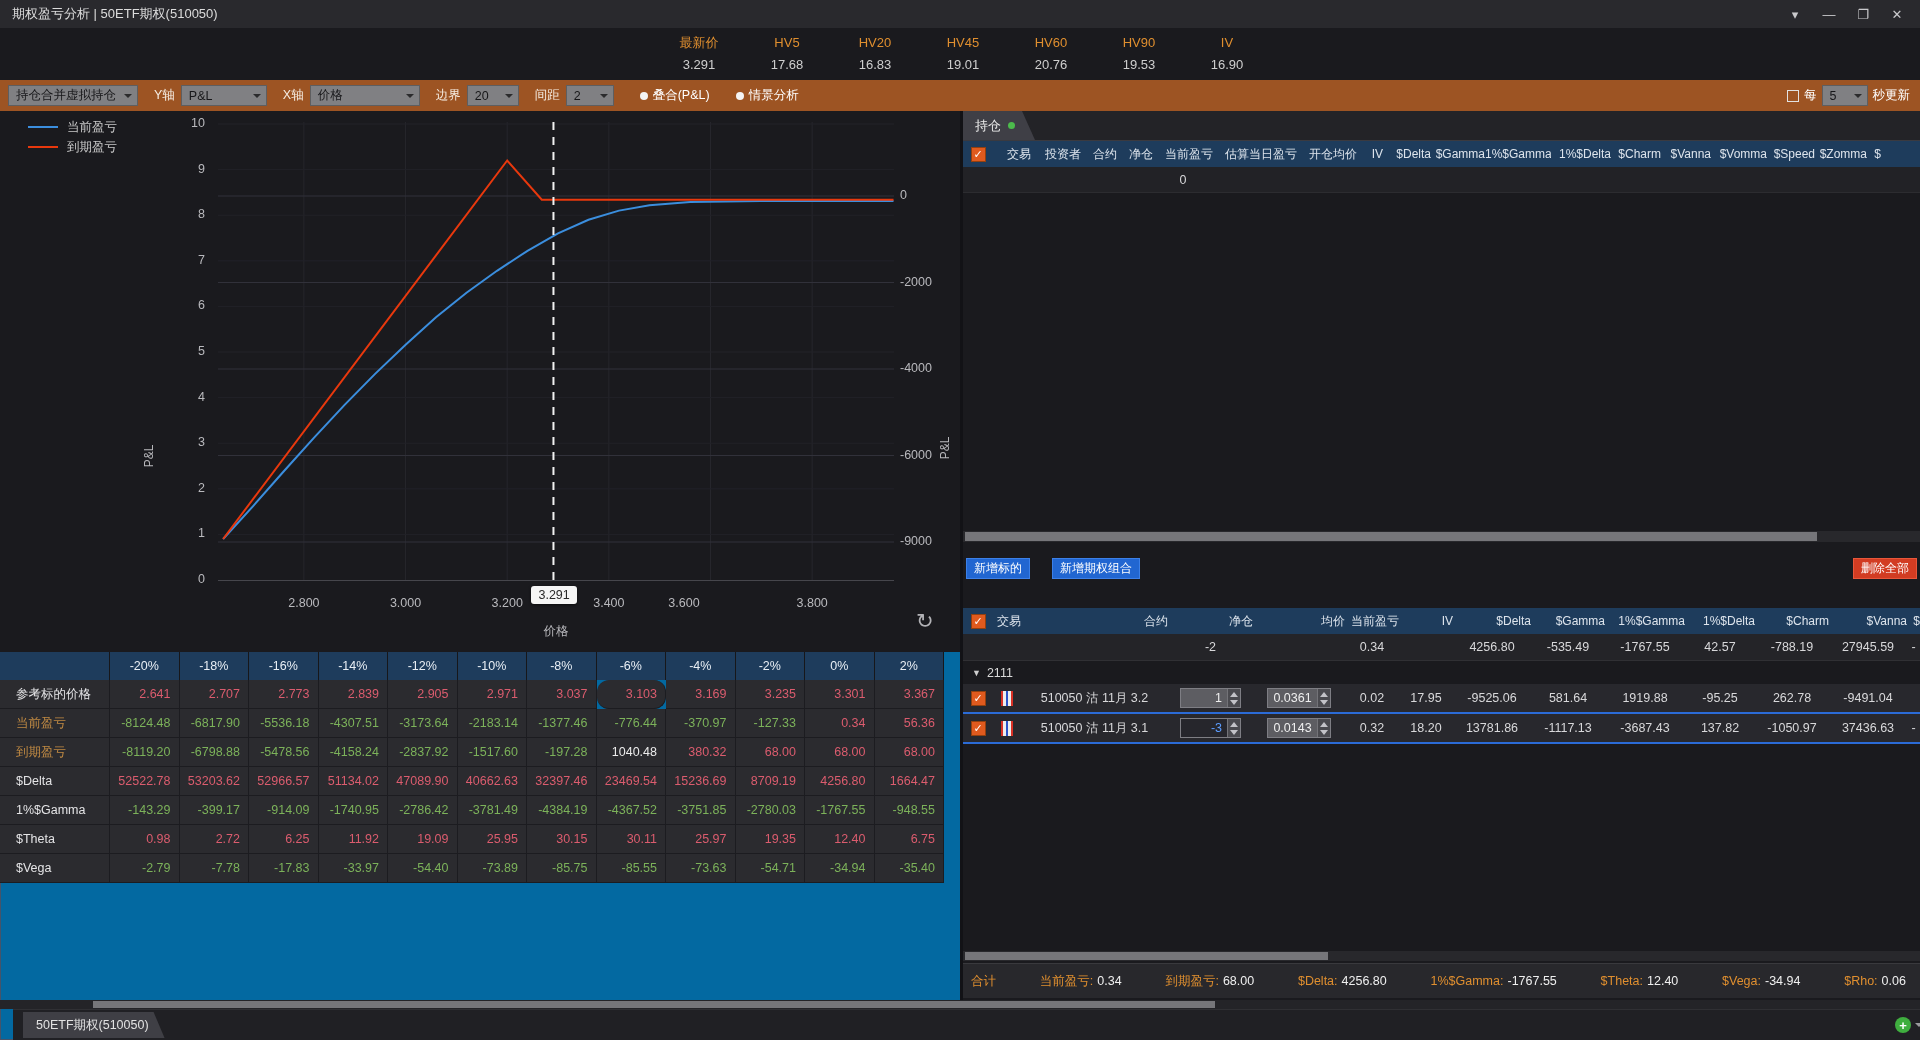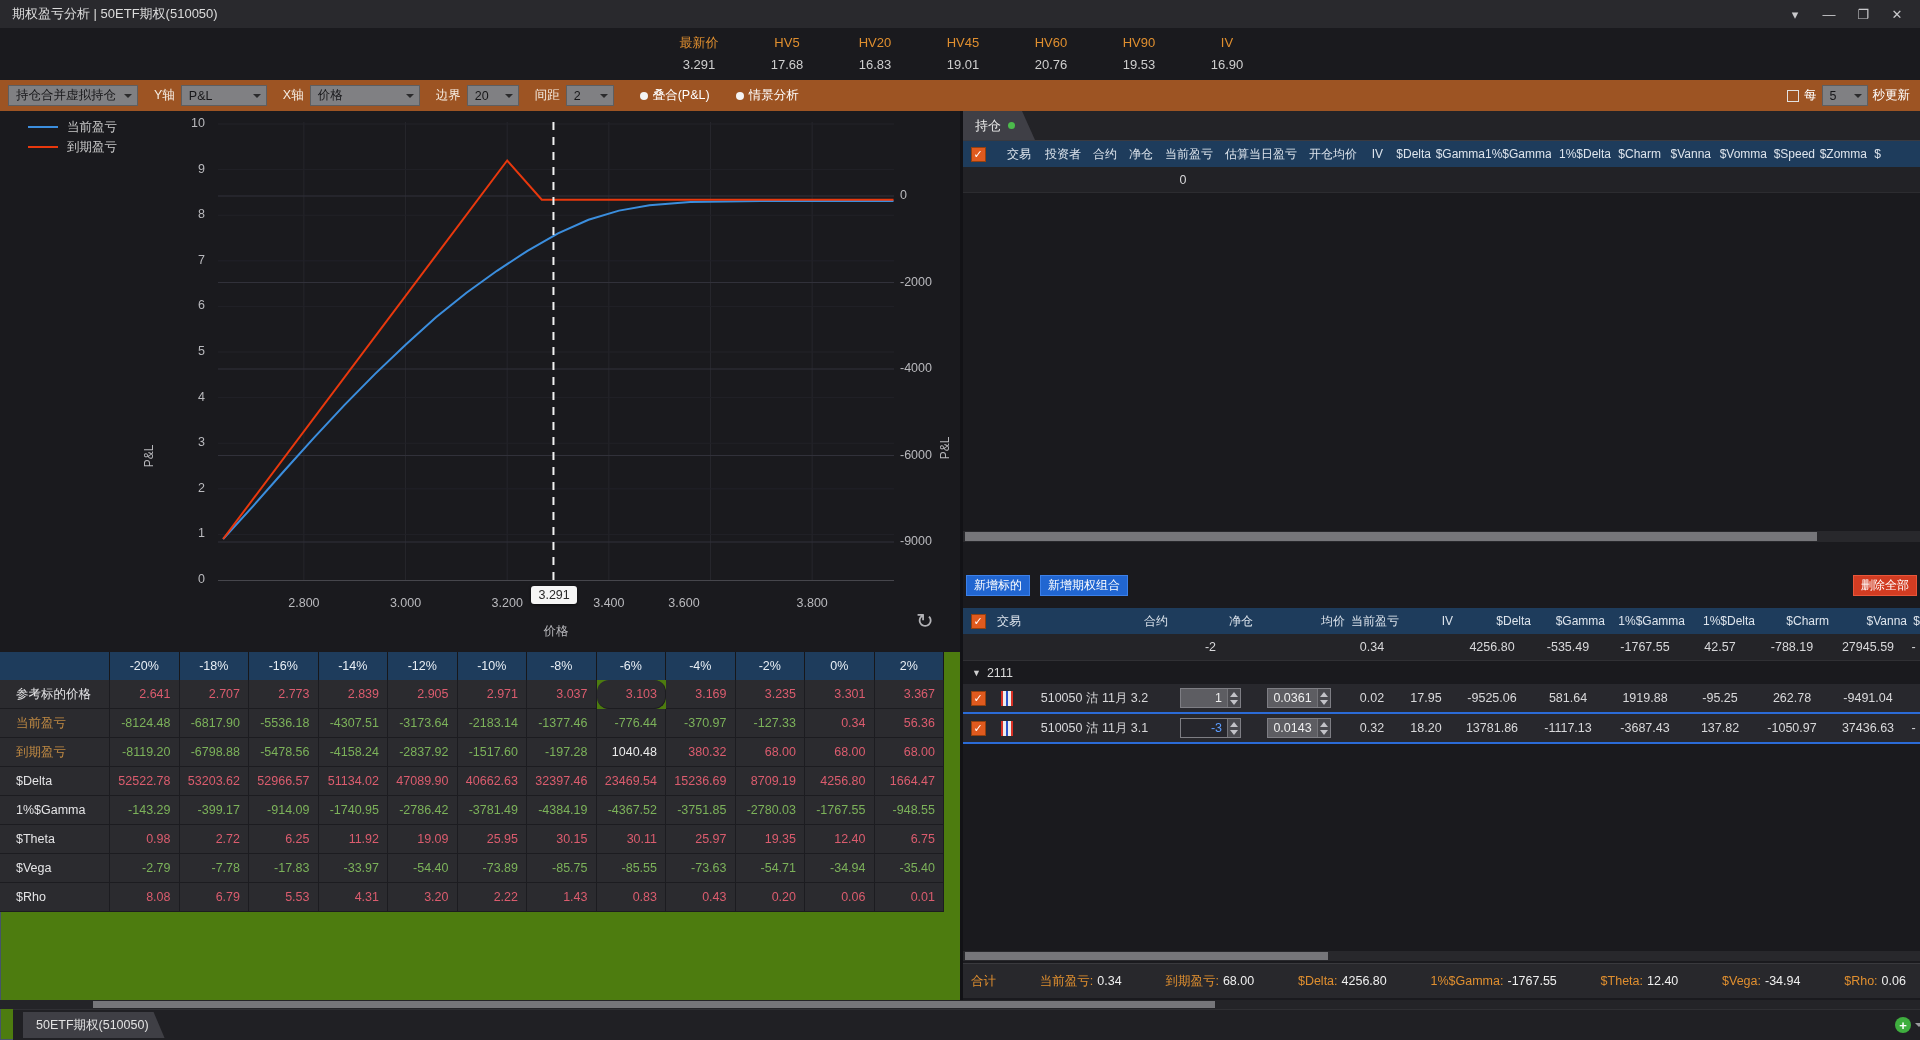--- a/index.html
+++ b/index.html
@@ -1,18 +1,18 @@
 <!DOCTYPE html>
 <html><head>
 <meta charset="utf-8">
 <style>
   * { margin:0; padding:0; box-sizing:border-box; }
   html,body { background:#0e0e10; }
   body { font-family:"Liberation Sans","DejaVu Sans",sans-serif; color:#d6d6d8; }
-  #win { position:relative; width:1920px; height:1040px; background:#4d7c0f; overflow:hidden;
+  #win { position:relative; width:1920px; height:1040px; background:#0369a1; overflow:hidden;
          box-shadow:inset 0 0 0 1px #46546a; }
   .abs { position:absolute; }
 
   
   #titlebar { left:0; top:0; width:1920px; height:28px; background:#29292d; display:flex; align-items:center; }
   #title { margin-left:12px; font-size:13px; color:#dcdcdc; }
   .winctl { margin-left:auto; display:flex; align-items:center; gap:8px; padding-right:10px; }
   .winbtn { width:26px; height:22px; display:flex; align-items:center; justify-content:center; color:#c9c9cc; font-size:13px; }
 
   
@@ -362,35 +362,20 @@
         <div class="sc-c" style="color: rgb(124, 178, 90);">-33.97</div>
         <div class="sc-c" style="color: rgb(124, 178, 90);">-54.40</div>
         <div class="sc-c" style="color: rgb(124, 178, 90);">-73.89</div>
         <div class="sc-c" style="color: rgb(124, 178, 90);">-85.75</div>
         <div class="sc-c" style="color: rgb(124, 178, 90);">-85.55</div>
         <div class="sc-c" style="color: rgb(124, 178, 90);">-73.63</div>
         <div class="sc-c" style="color: rgb(124, 178, 90);">-54.71</div>
         <div class="sc-c" style="color: rgb(124, 178, 90);">-34.94</div>
         <div class="sc-c" style="color: rgb(124, 178, 90);">-35.40</div>
       </div>
-      <div class="sc-row">
-        <div class="sc-c sc-lab" style="color: rgb(228, 228, 230);">$Rho</div>
-        <div class="sc-c" style="color: rgb(219, 92, 110);">8.08</div>
-        <div class="sc-c" style="color: rgb(219, 92, 110);">6.79</div>
-        <div class="sc-c" style="color: rgb(219, 92, 110);">5.53</div>
-        <div class="sc-c" style="color: rgb(219, 92, 110);">4.31</div>
-        <div class="sc-c" style="color: rgb(219, 92, 110);">3.20</div>
-        <div class="sc-c" style="color: rgb(219, 92, 110);">2.22</div>
-        <div class="sc-c" style="color: rgb(219, 92, 110);">1.43</div>
-        <div class="sc-c" style="color: rgb(219, 92, 110);">0.83</div>
-        <div class="sc-c" style="color: rgb(219, 92, 110);">0.43</div>
-        <div class="sc-c" style="color: rgb(219, 92, 110);">0.20</div>
-        <div class="sc-c" style="color: rgb(219, 92, 110);">0.06</div>
-        <div class="sc-c" style="color: rgb(219, 92, 110);">0.01</div>
-      </div>
     </div>
 
   <div id="divider" class="abs"></div>
 
   <div id="rpanel" class="abs">
     <div class="tabstrip" style="top:0;height:30px">
       <span class="ptab">
         <span>持仓</span>
         <span class="gdot"></span>
       </span>
@@ -434,21 +419,21 @@
         <span class="vc"></span>
         <span class="vc"></span>
         <span class="vc"></span>
         <span class="vc"></span>
         <span class="vc"></span>
       </div>
     <div class="hscroll" style="top:420px;left:0;width:957px;height:11px">
       <div class="thumb" style="left:2px;width:852px"></div>
     </div>
 
-    <div style="position:absolute;top:460px;left:3px;width:951px;height:28px;display:flex;align-items:center;gap:10px">
+    <div style="position:absolute;top:443px;left:3px;width:951px;height:28px;display:flex;align-items:center;gap:22px">
       <span class="btn">新增标的</span>
       <span class="btn">新增期权组合</span>
       <span class="btn red" style="margin-left:auto">删除全部</span>
     </div>
     <div id="vtHead" class="thead" style="top: 497px; grid-template-columns: 30px 28px 147px 85px 92px 54px 54px 78px 74px 80px 70px 74px 78px 13px;">
         <span class="chk"></span>
         <span class="hc">交易</span>
         <span class="hc">合约</span>
         <span class="hc">净仓</span>
         <span class="hc">均价</span>

